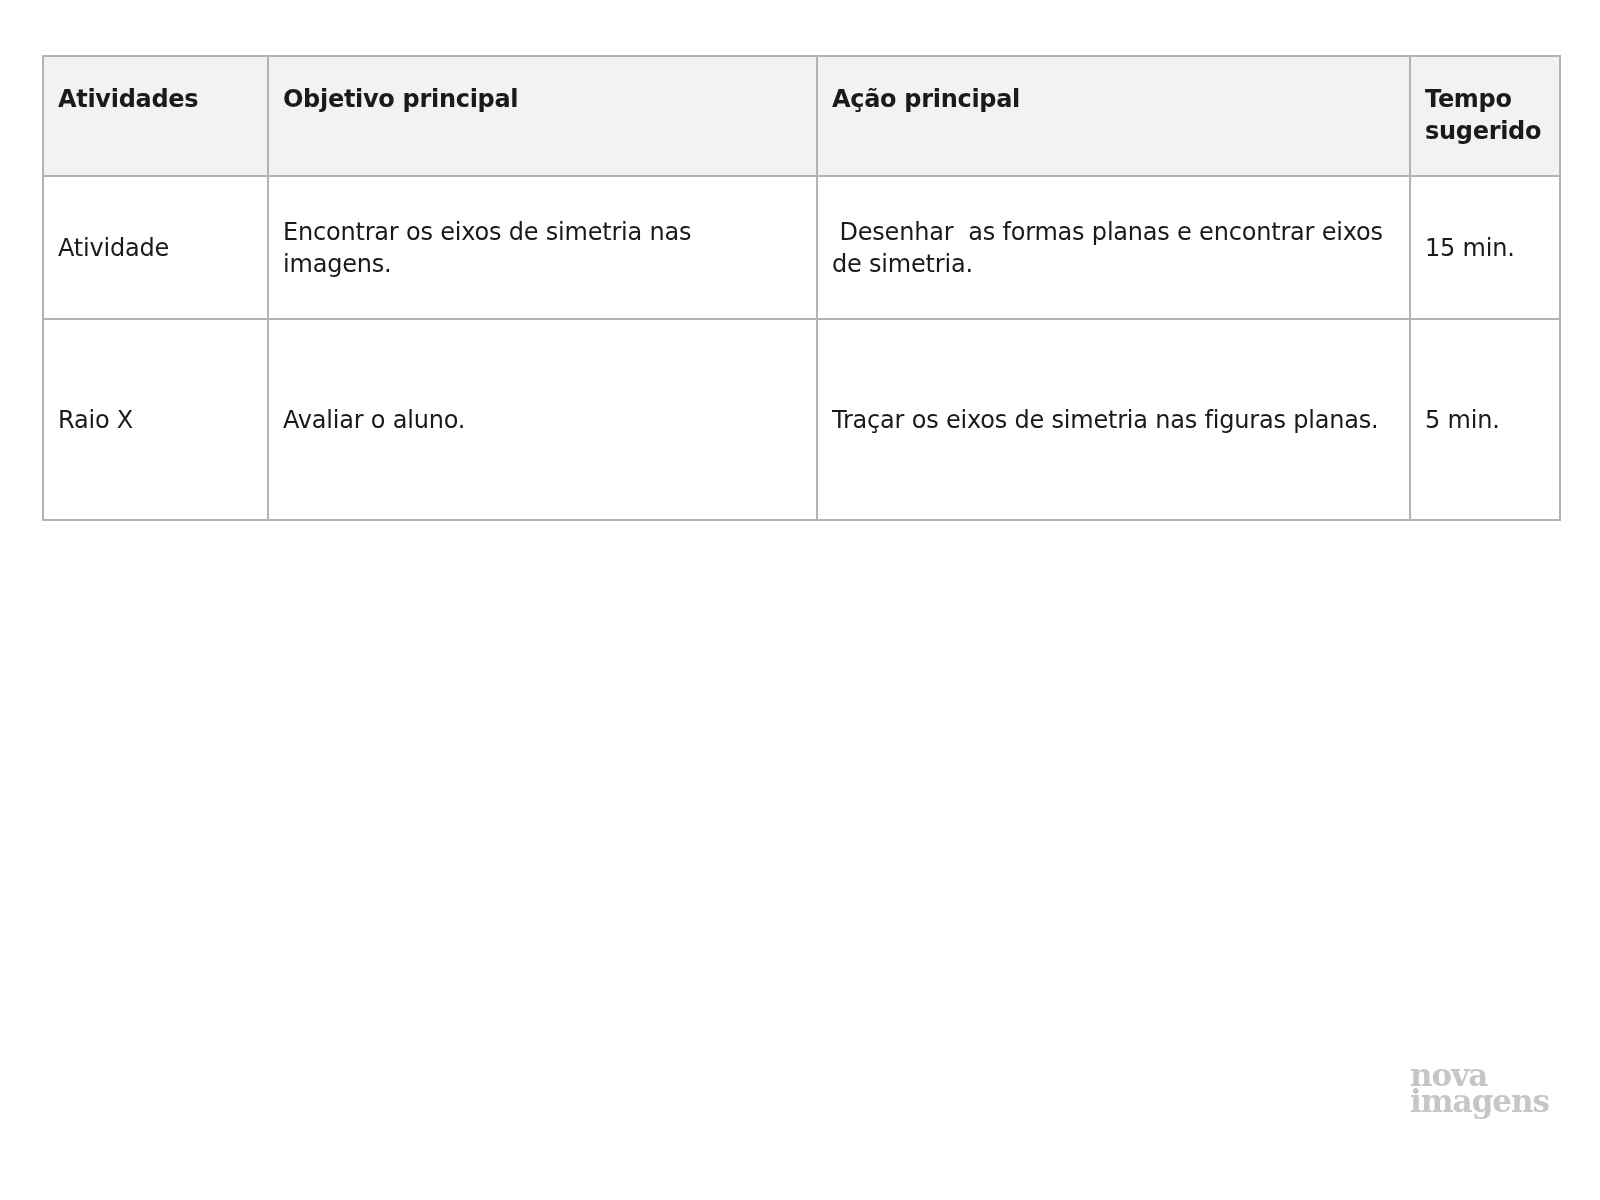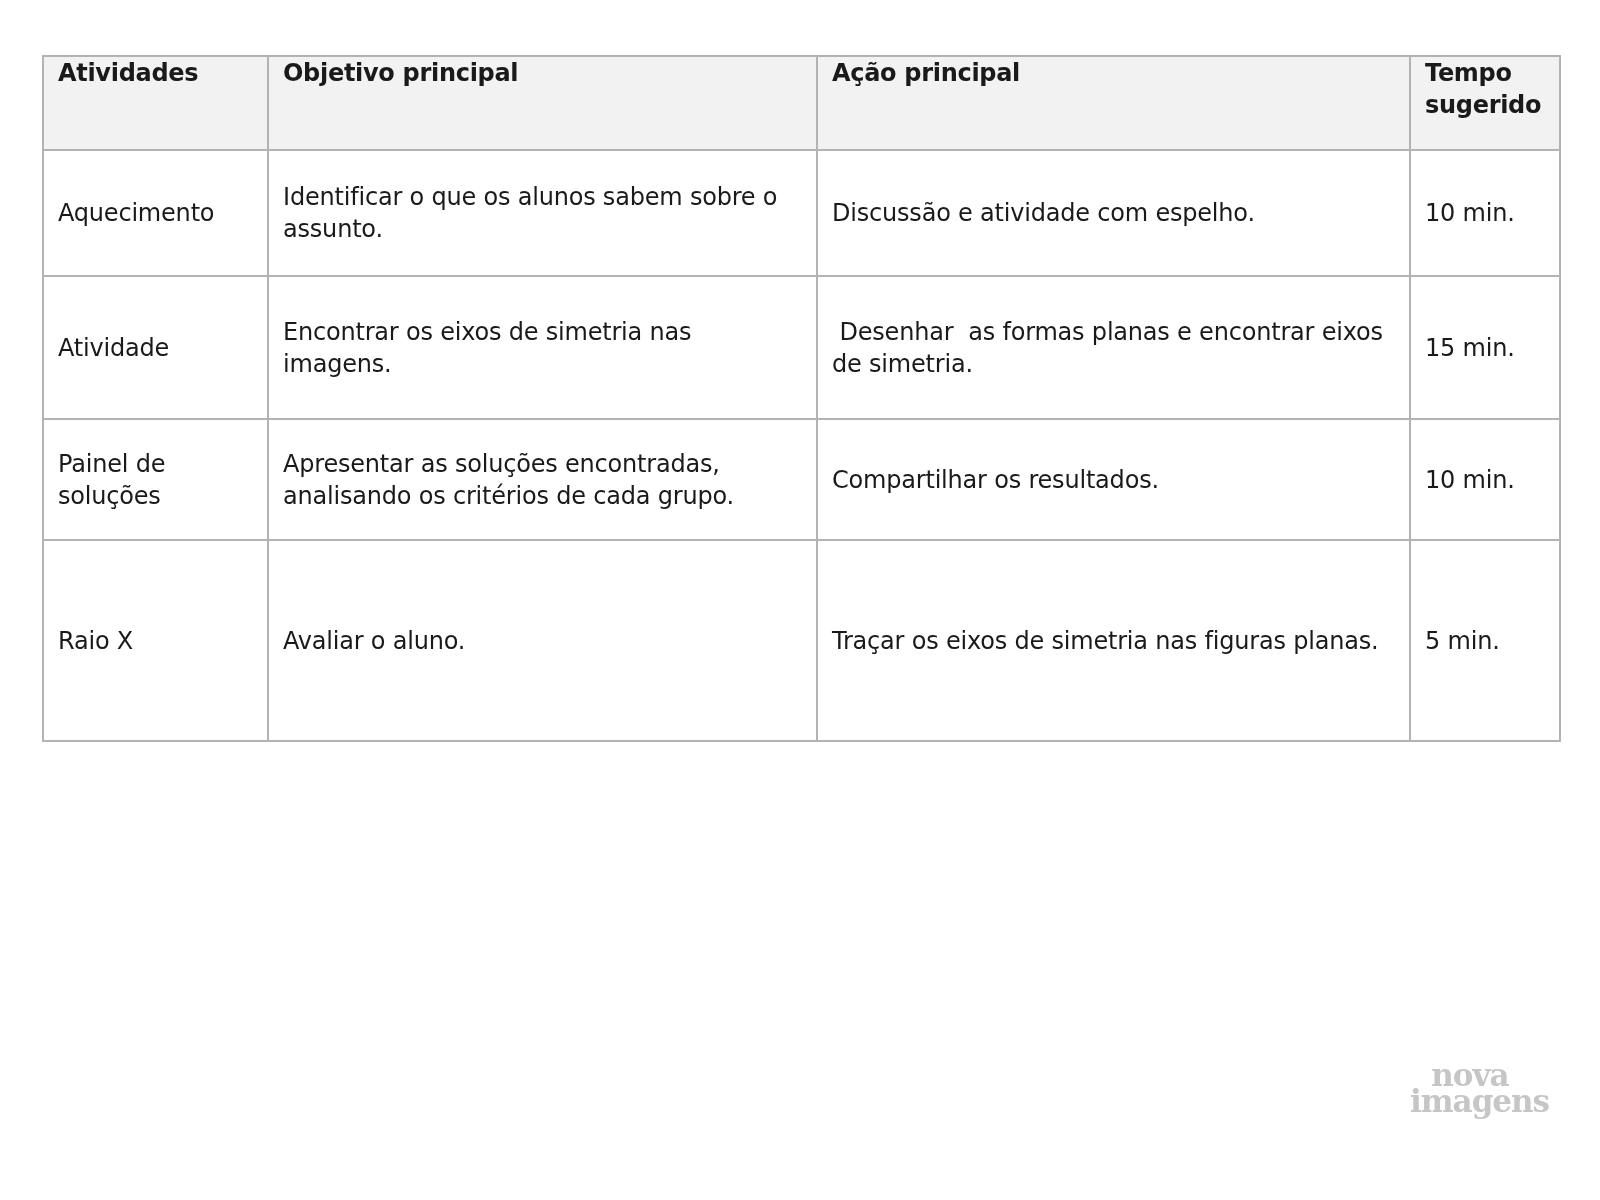--- a/index.html
+++ b/index.html
@@ -29,20 +29,21 @@
       border: 2px solid #b3b3b3;
       padding: 0 14px;
       text-align: left;
       vertical-align: middle;
       word-wrap: break-word;
     }
     .plan-table thead th {
       background: #f2f2f2;
       font-weight: bold;
       vertical-align: top;
+      padding-top: 26px;
       height: 92px;
       font-size: 24px;
       letter-spacing: -0.3px;
     }
     .plan-table tbody td {
       font-weight: normal;
       letter-spacing: -0.2px;
     }
     col.c1 { width: 225px; }
     col.c2 { width: 549px; }
@@ -60,21 +61,20 @@
       position: absolute;
       left: 1410px;
       top: 1062px;
       width: 120px;
       font-family: "DejaVu Serif", "Liberation Serif", serif;
       font-weight: bold;
       color: #c6c6c6;
       font-size: 31px;
       line-height: 26px;
       letter-spacing: -1px;
-      text-align: center;
     }
     .logo span { display: block; }
   </style>
 </head>
 <body>
 
 <table class="plan-table">
   <colgroup>
     <col class="c1">
       <col class="c2">
@@ -83,37 +83,25 @@
   </colgroup>
   <thead>
     <tr>
       <th>Atividades</th>
       <th>Objetivo principal</th>
       <th>Ação principal</th>
       <th>Tempo sugerido</th>
     </tr>
   </thead>
   <tbody>
-    <tr class="r1">
-      <td>Aquecimento</td>
-      <td>Identificar o que os alunos sabem sobre o assunto.</td>
-      <td>Discussão e atividade com espelho.</td>
-      <td>10 min.</td>
-    </tr>
     <tr class="r2">
       <td>Atividade</td>
       <td>Encontrar os eixos de simetria nas imagens.</td>
       <td style="white-space: pre-wrap;"> Desenhar  as formas planas e encontrar eixos de simetria.</td>
       <td>15 min.</td>
-    </tr>
-    <tr class="r3">
-      <td>Painel de soluções</td>
-      <td>Apresentar as soluções encontradas, analisando os critérios de cada grupo.</td>
-      <td>Compartilhar os resultados.</td>
-      <td>10 min.</td>
     </tr>
     <tr class="r6">
       <td>Raio X</td>
       <td>Avaliar o aluno.</td>
       <td>Traçar os eixos de simetria nas figuras planas.</td>
       <td>5 min.</td>
     </tr>
   </tbody>
 </table>
 

